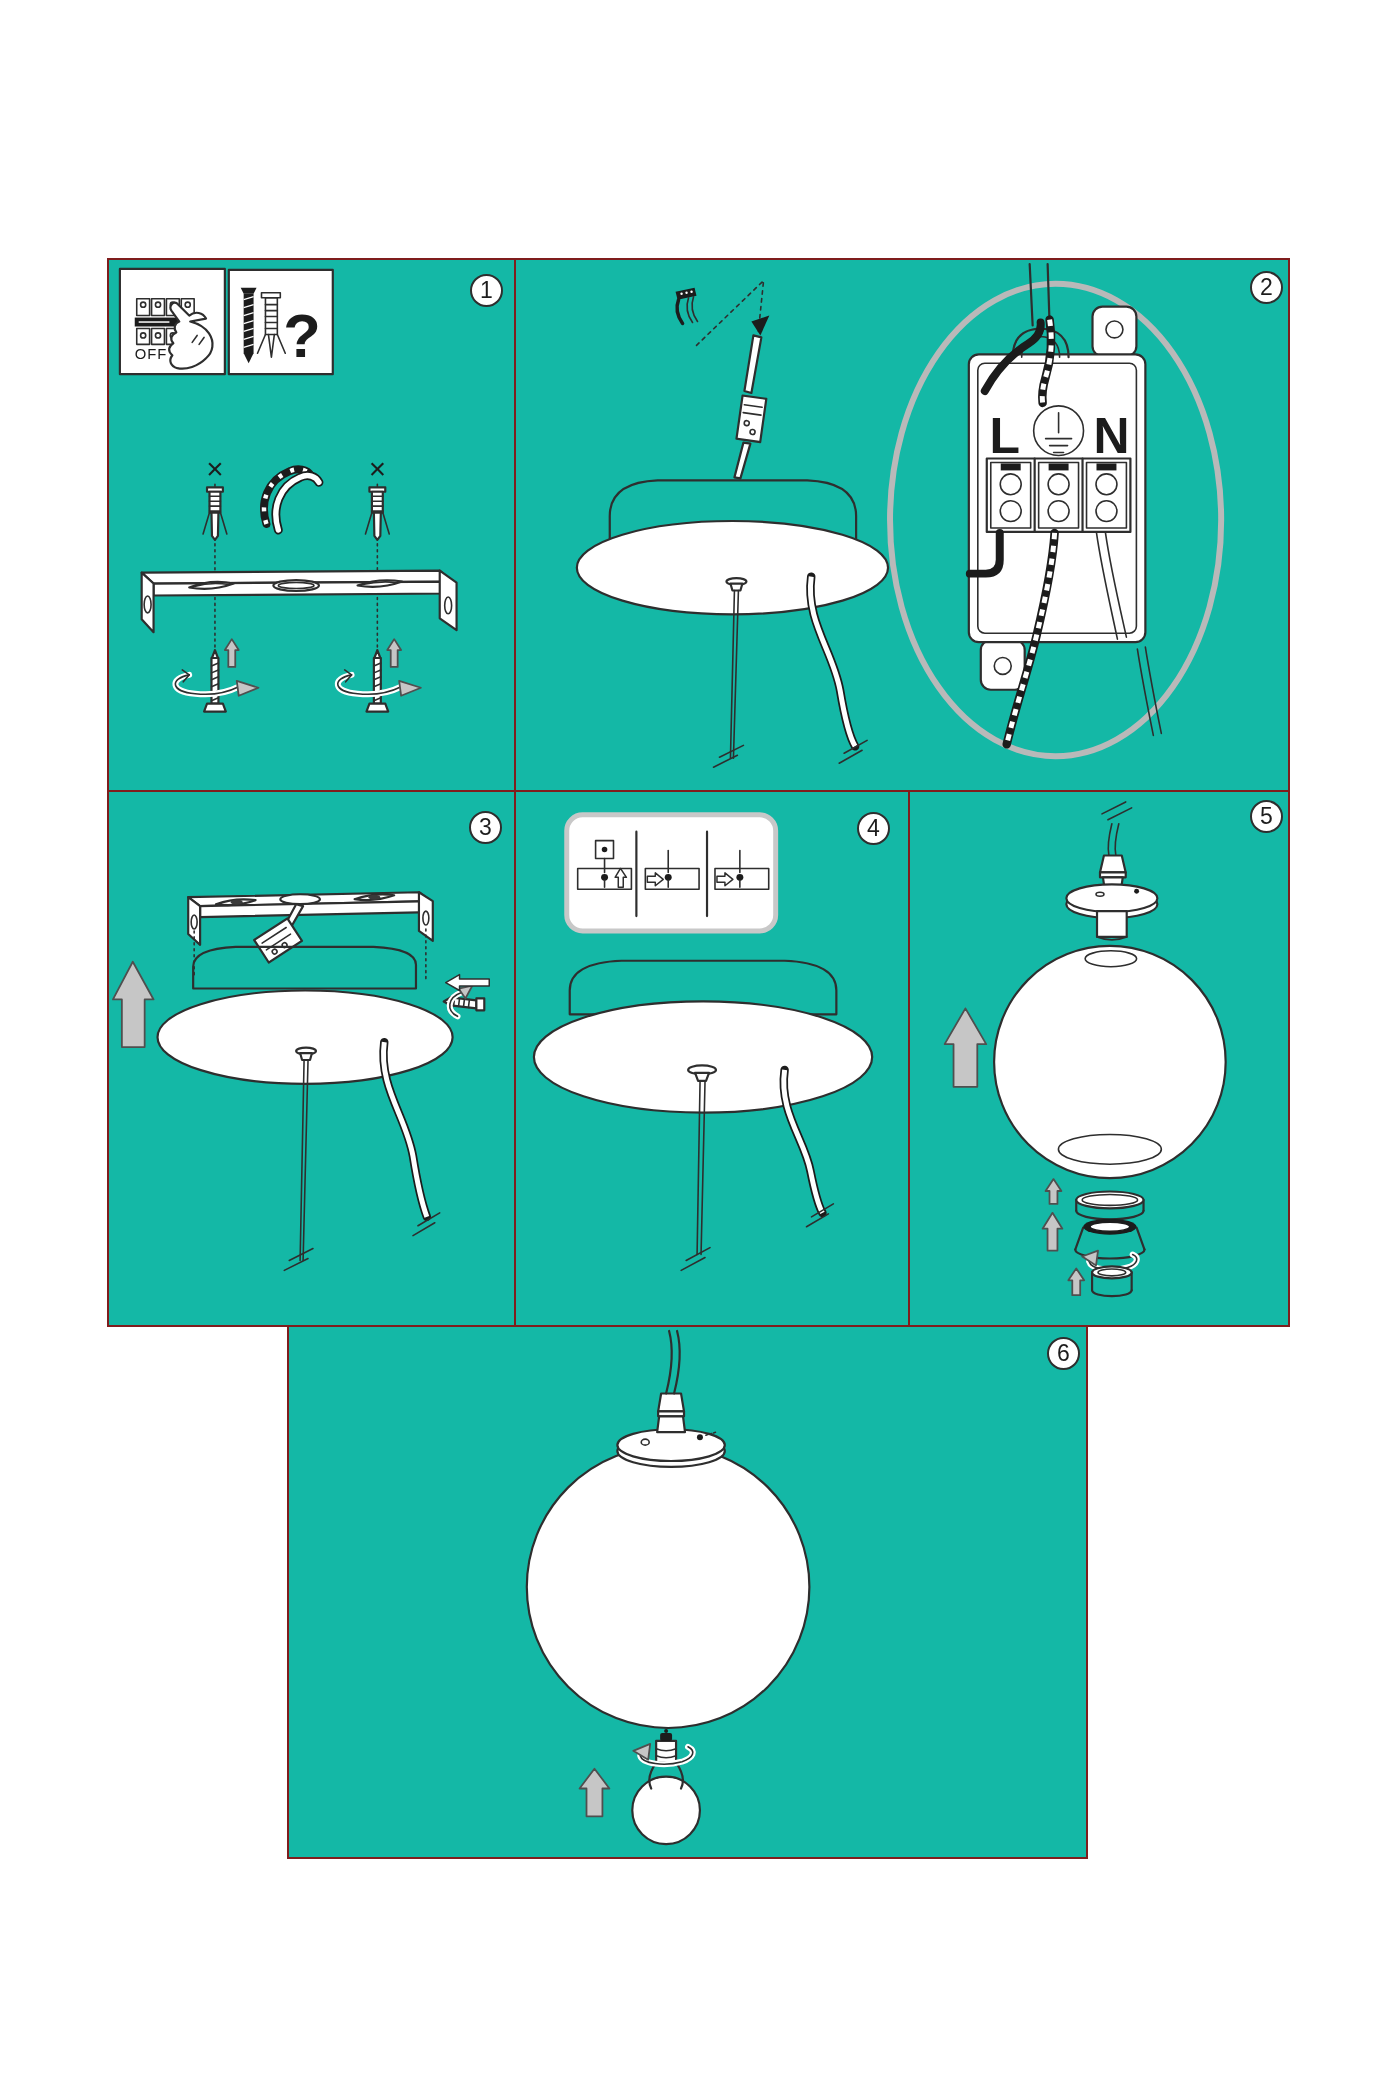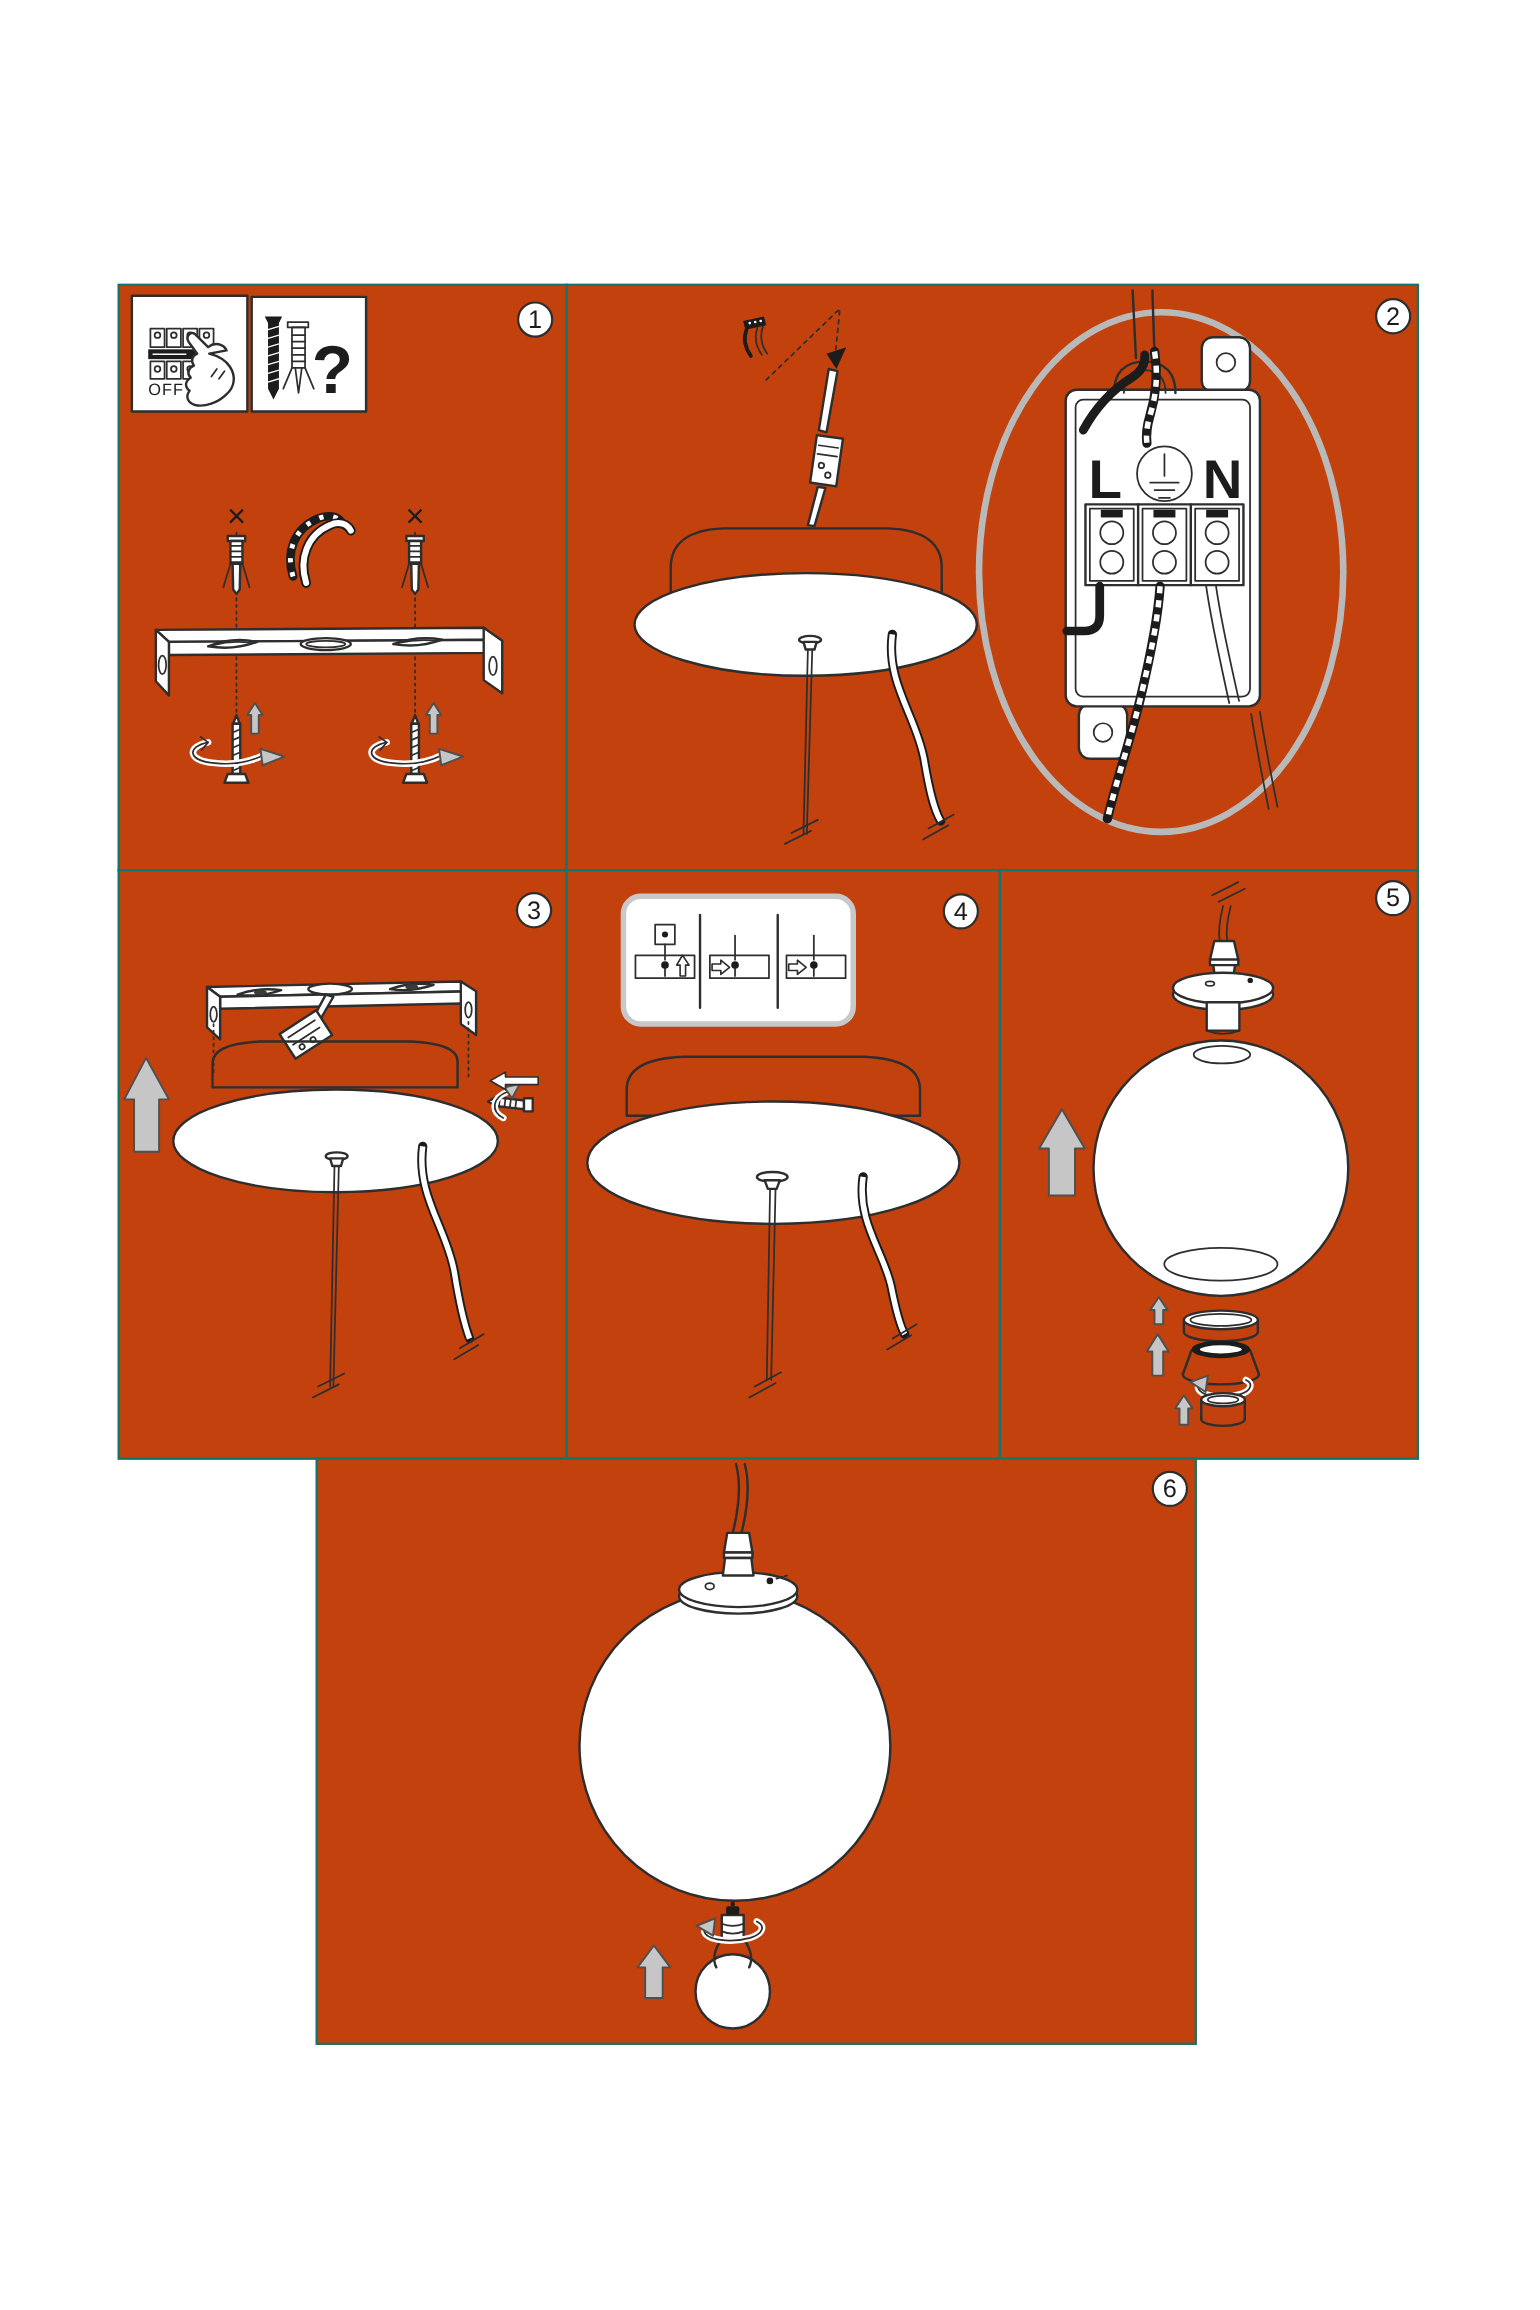--- a/index.html
+++ b/index.html
@@ -2,21 +2,21 @@
 <html><head>
 <meta charset="utf-8">
 <style>
   html,body { margin:0; padding:0; background:#ffffff; }
   .stage {
     position:relative; width:1400px; height:2100px; background:#ffffff;
     font-family:"Liberation Sans", sans-serif; overflow:hidden;
   }
   .panel {
     position:absolute; box-sizing:border-box;
-    border:2px solid #0f766e; background:#c2410c;
+    border:2px solid #7f1d1d; background:#14b8a6;
   }
   .panel svg { position:absolute; left:0; top:0; width:100%; height:100%; }
   .badge {
     position:absolute; width:33px; height:33px; box-sizing:border-box;
     border:2px solid #2e2e2e; border-radius:50%; background:#ffffff;
     display:flex; align-items:center; justify-content:center;
     font-size:23px; color:#1d1d1d; z-index:5;
   }
   
   .ln  { fill:none;    stroke:#2e2e2e; stroke-width:2.2; stroke-linecap:round; stroke-linejoin:round; }

